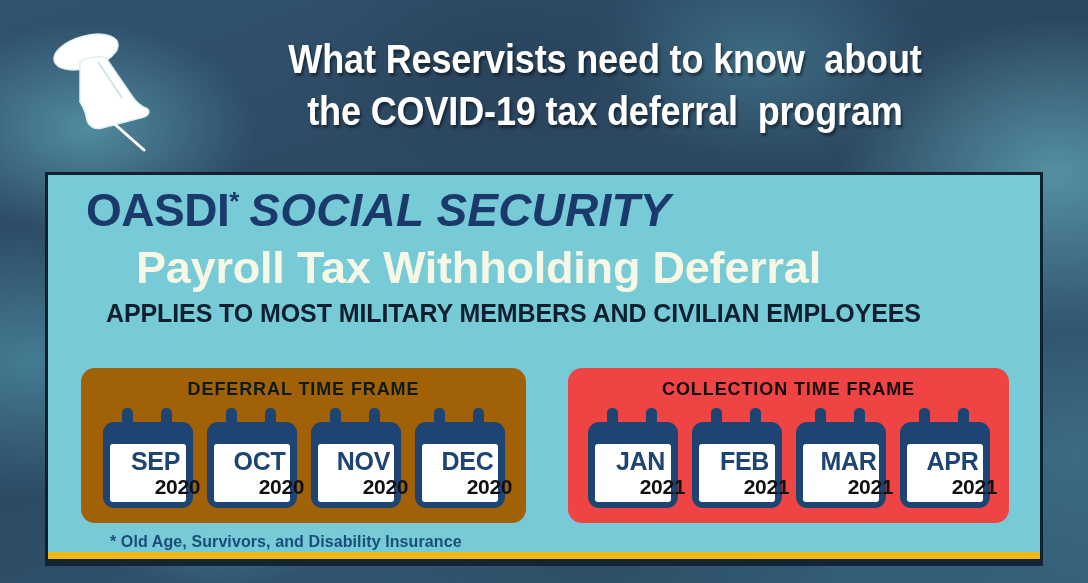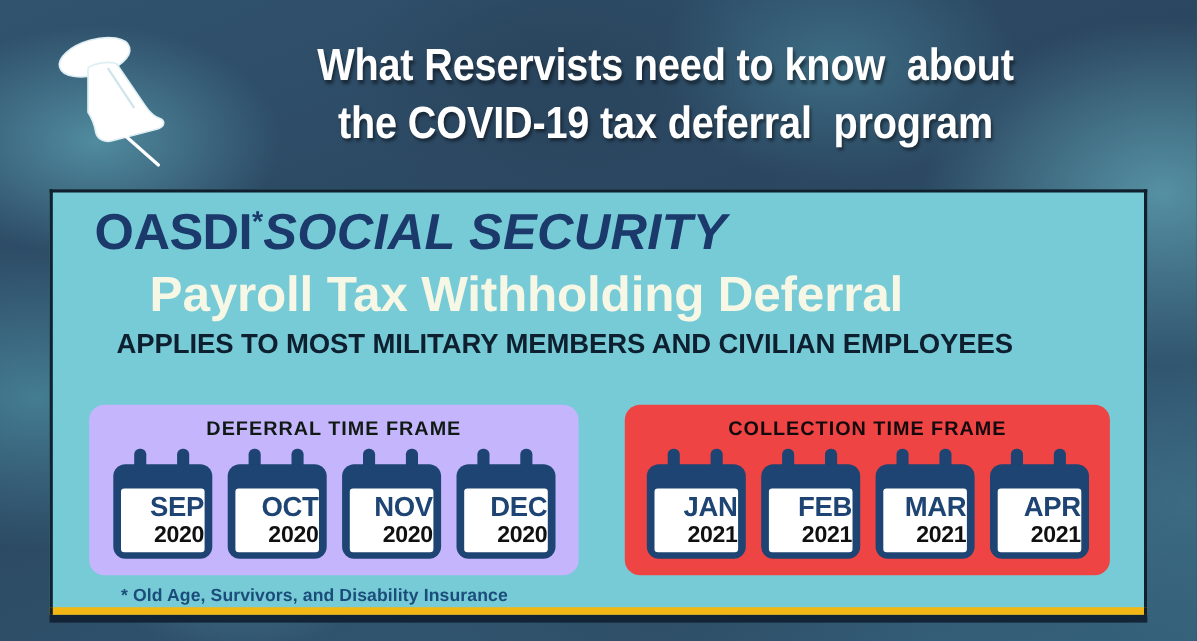--- a/index.html
+++ b/index.html
@@ -98,21 +98,21 @@
     top: 12px;
     padding-left: 38px;
     color: #1b3a6b;
     font-family: "Liberation Sans Narrow", "Liberation Sans", sans-serif;
     font-size: 46px;
     line-height: 1;
     white-space: nowrap;
   }
   #line-oasdi .oasdi-word { font-weight: 700; font-style: normal; letter-spacing: -0.5px; text-align: right; }
   #line-oasdi .oasdi-star { font-size: 26px; vertical-align: super; font-weight: 700; }
-  #line-oasdi .ss-word   { font-weight: 700; font-style: italic; letter-spacing: 0.2px; margin-left: 0; }
+  #line-oasdi .ss-word   { font-weight: 700; font-style: italic; letter-spacing: 0.2px; margin-left: 10px; }
 
   #line-payroll {
     top: 70px;
     padding-left: 88px;
     color: #f7f7e6;
     font-family: "Liberation Sans Narrow", "Liberation Sans", sans-serif;
     font-weight: 700;
     font-size: 45px;
     line-height: 1;
     letter-spacing: -0.2px;
@@ -131,21 +131,21 @@
     white-space: nowrap;
   }
 
   
   .tf-panel {
     position: absolute;
     top: 193px;
     height: 155px;
     border-radius: 14px;
   }
-  #panel-deferral   { left: 33px;  width: 445px; background: #c4b5fd; }
+  #panel-deferral   { left: 33px;  width: 445px; background: #a16207; }
   #panel-collection { left: 520px; width: 441px; background: #ef4444; }
 
   .tf-title {
     position: absolute;
     top: 11px;
     left: 0;
     width: 100%;
     text-align: center;
     color: #101a14;
     font-family: "Liberation Sans Narrow", "Liberation Sans", sans-serif;
@@ -195,21 +195,21 @@
   .cal-page {
     position: absolute;
     top: 22px;
     left: 7px;
     width: 76px;
     height: 58px;
     border-radius: 3px;
     background: #ffffff;
     display: flex;
     flex-direction: column;
-    align-items: flex-end;
+    align-items: center;
     justify-content: center;
     line-height: 1;
     padding-left: 16px;
   }
   .cal-month {
     color: #1d4472;
     font-family: "Liberation Sans Narrow", "Liberation Sans", sans-serif;
     font-weight: 700;
     font-size: 25px;
     letter-spacing: -0.3px;

